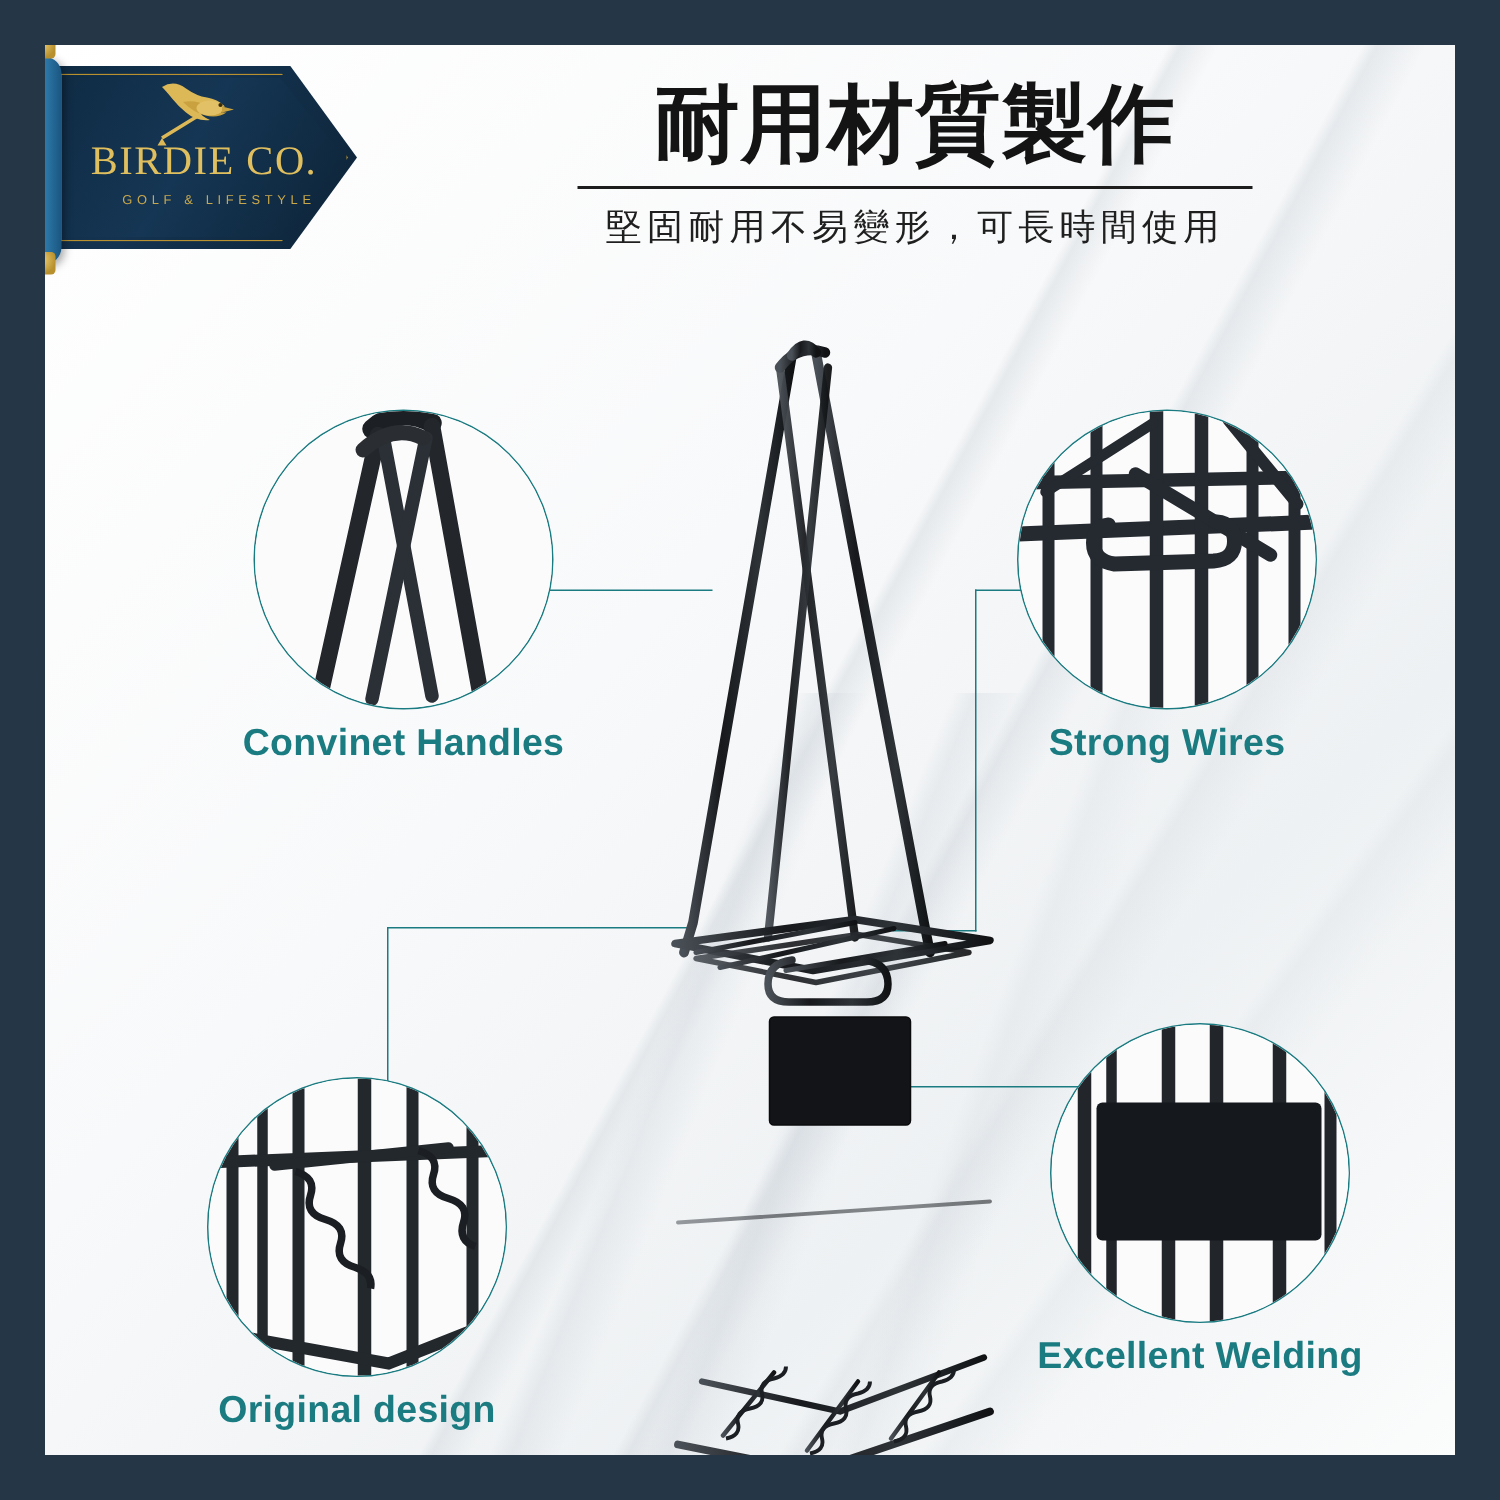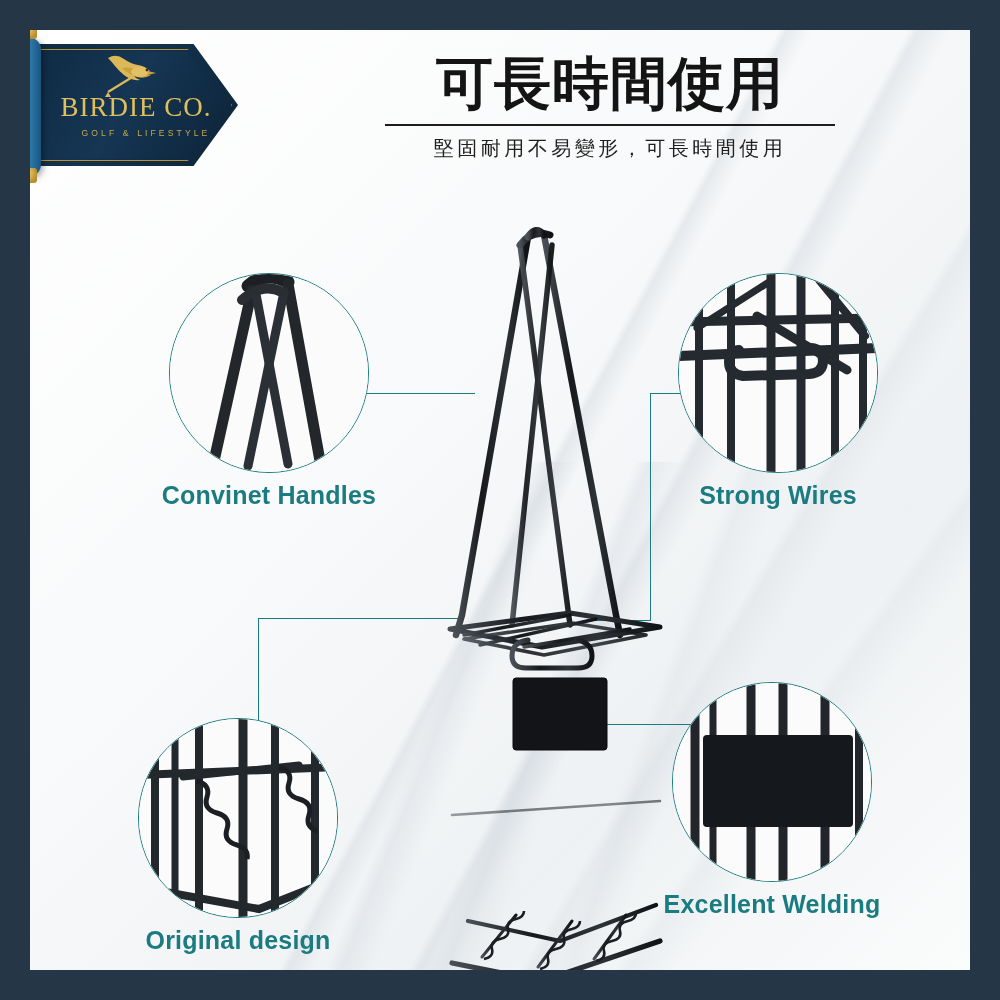--- a/index.html
+++ b/index.html
@@ -116,21 +116,21 @@
     font-size: 57px; font-weight: 700;
     color: #141414; letter-spacing: 1px;
     line-height: 1.12;
   }
   .headline-rule {
     width: 450px; height: 2px; background: #1d1d1d;
     margin: 8px auto 9px auto;
   }
   .headline h2 {
     font-family: "DejaVu Sans", "Liberation Sans", sans-serif;
-    font-size: 20px; font-weight: 400;
+    font-size: 24px; font-weight: 400;
     color: #1f1f1f; letter-spacing: 3.5px;
   }
 
   
   .feature { position: absolute; z-index: 20; }
   .circle {
     width: 200px; height: 200px; border-radius: 50%;
     border: 1.6px solid #1a7b81;
     overflow: hidden; position: relative;
     background: #fcfcfd;
@@ -264,21 +264,21 @@
         <path d="M30 40 l-3 5 l6 0 Z" fill="#dcb857"></path>
       </svg>
 
       <div class="logo-text-wrap">
         <div class="logo-brand">BIRDIE CO.</div>
         <div class="logo-sub">GOLF &amp; LIFESTYLE</div>
       </div>
     </div>
 
     <div class="headline" style="left:290px; top:22px;">
-      <h1>可長時間使用</h1>
+      <h1>耐用材質製作</h1>
       <div class="headline-rule"></div>
       <h2>堅固耐用不易變形，可長時間使用</h2>
     </div>
 
     <div class="feature" id="feat-handles" style="left:95px; top:243px;margin-left:44px;">
       <div class="circle">
         <svg viewBox="0 0 200 200" width="200" height="200">
           <rect width="200" height="200" fill="#fbfbfc"></rect>
           <g stroke="url(#wire)" fill="none" stroke-linecap="round">
             <path d="M78 12 Q96 -4 118 8" stroke-width="13" stroke="#1c1f23"></path>
@@ -333,21 +333,21 @@
           </g>
           <g stroke="#1b1f23" fill="none" stroke-width="5">
             <path d="M58 62 q14 4 10 16 q-4 12 10 16 q14 4 10 16 q-4 12 10 16 q12 4 10 14"></path>
             <path d="M140 48 q14 4 10 16 q-4 12 10 16 q14 4 10 16 q-4 12 8 16"></path>
           </g>
         </svg>
       </div>
       <div class="f-label">Original design</div>
     </div>
 
-    <div class="feature" id="feat-welding" style="left:642px; top:652px;">
+    <div class="feature" id="feat-welding" style="left:670px; top:652px;">
       <div class="circle">
         <svg viewBox="0 0 200 200" width="200" height="200">
           <rect width="200" height="200" fill="#fbfbfc"></rect>
           <g stroke="#22262b" fill="none" stroke-linecap="round">
             <path d="M22 0 L22 200" stroke-width="9"></path>
             <path d="M40 0 L40 200" stroke-width="7"></path>
             <path d="M78 0 L78 200" stroke-width="9"></path>
             <path d="M110 0 L110 200" stroke-width="9"></path>
             <path d="M152 0 L152 200" stroke-width="9"></path>
             <path d="M186 0 L186 200" stroke-width="8"></path>

